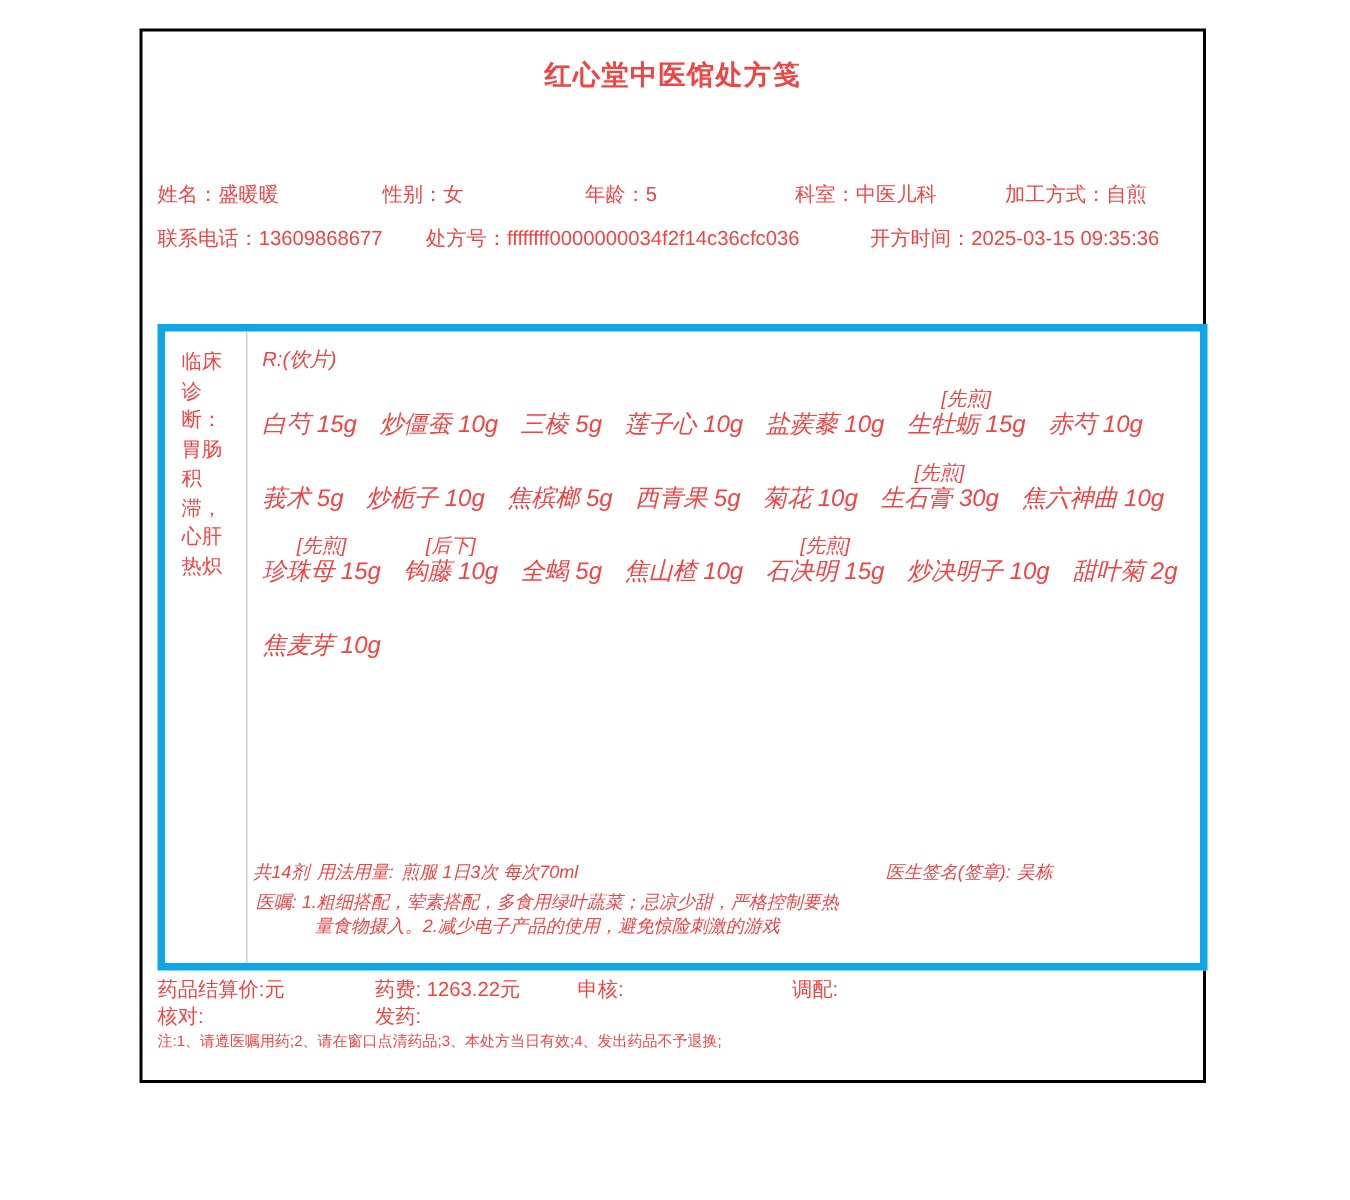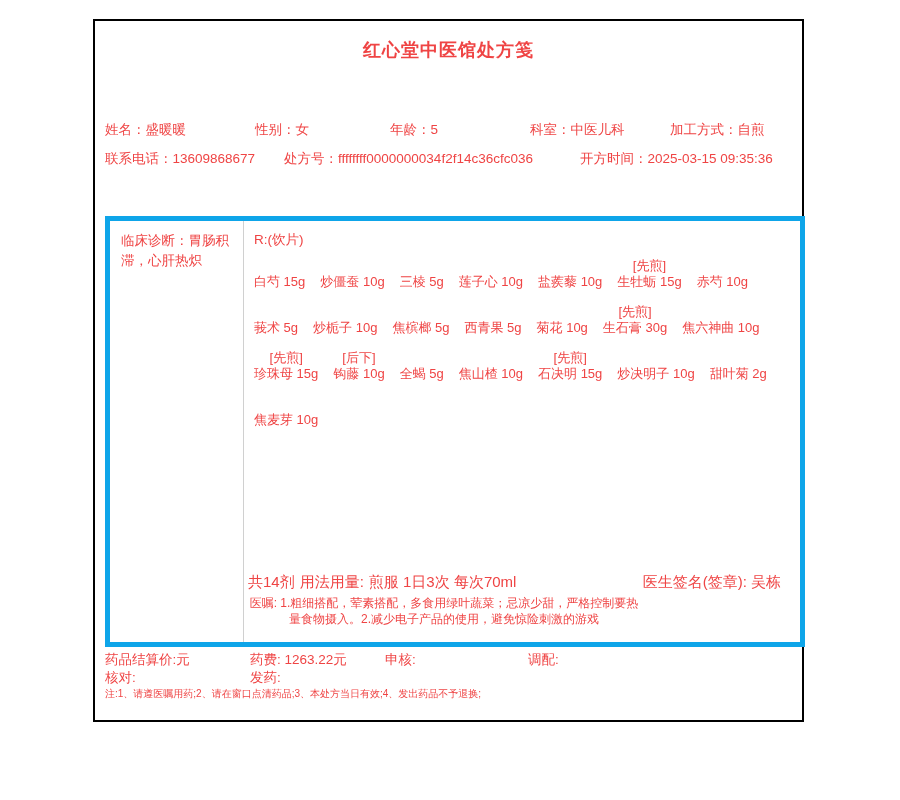--- a/index.html
+++ b/index.html
@@ -49,46 +49,47 @@
     padding:10px 8px 0 11px;
     font-size:13.5px;
     line-height:1.45;
     box-sizing:border-box;
   }
   .rx-cell{
     flex:1;
     position:relative;
     padding:10px 0 0 10px;
     box-sizing:border-box;
+    font-style:italic;
   }
   .rx-header{font-size:13.5px;margin-bottom:8px;}
   .herb-line{
     display:flex;
     flex-wrap:nowrap;
     margin-bottom:12px;
   }
   .herb-item{margin-right:15px;}
   .herb-ann{
     height:16px;
     font-size:13px;
     text-align:center;
     white-space:nowrap;
   }
   .herb-main{
-    font-size:13px;
+    font-size:16px;
     white-space:nowrap;
   }
   .usage-block{
     position:absolute;
     left:4px;top:352px;
     width:545px;
   }
   .usage-row{
     display:flex;
-    font-size:15px;
+    font-size:12px;
     white-space:nowrap;
   }
   .usage-row .sp{margin-right:5px;}
   .doctor-sign{margin-left:auto;padding-right:12px;}
   .doctor-sign .lbl{margin-right:4px;}
   .advice{
     margin-top:3px;
     width:392px;
     font-size:12px;
     line-height:1.36;

